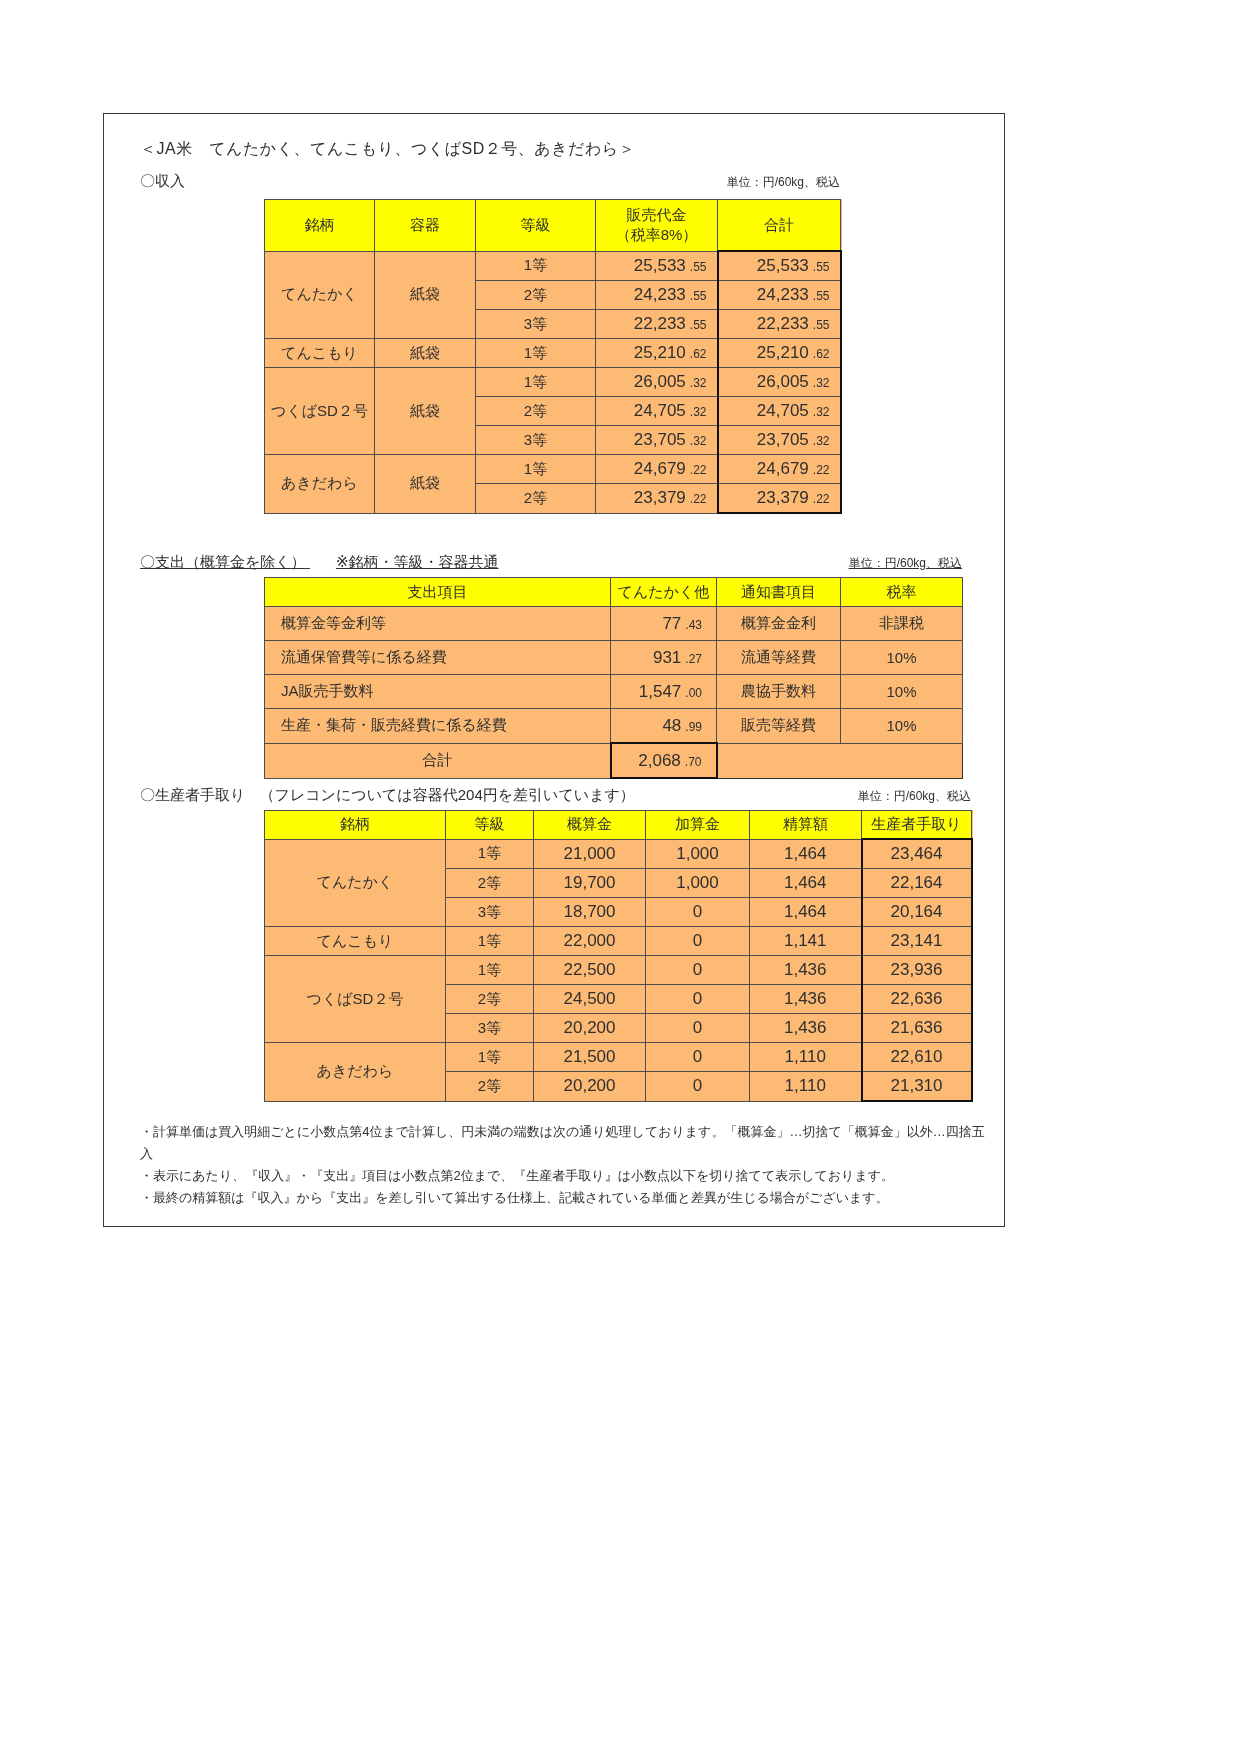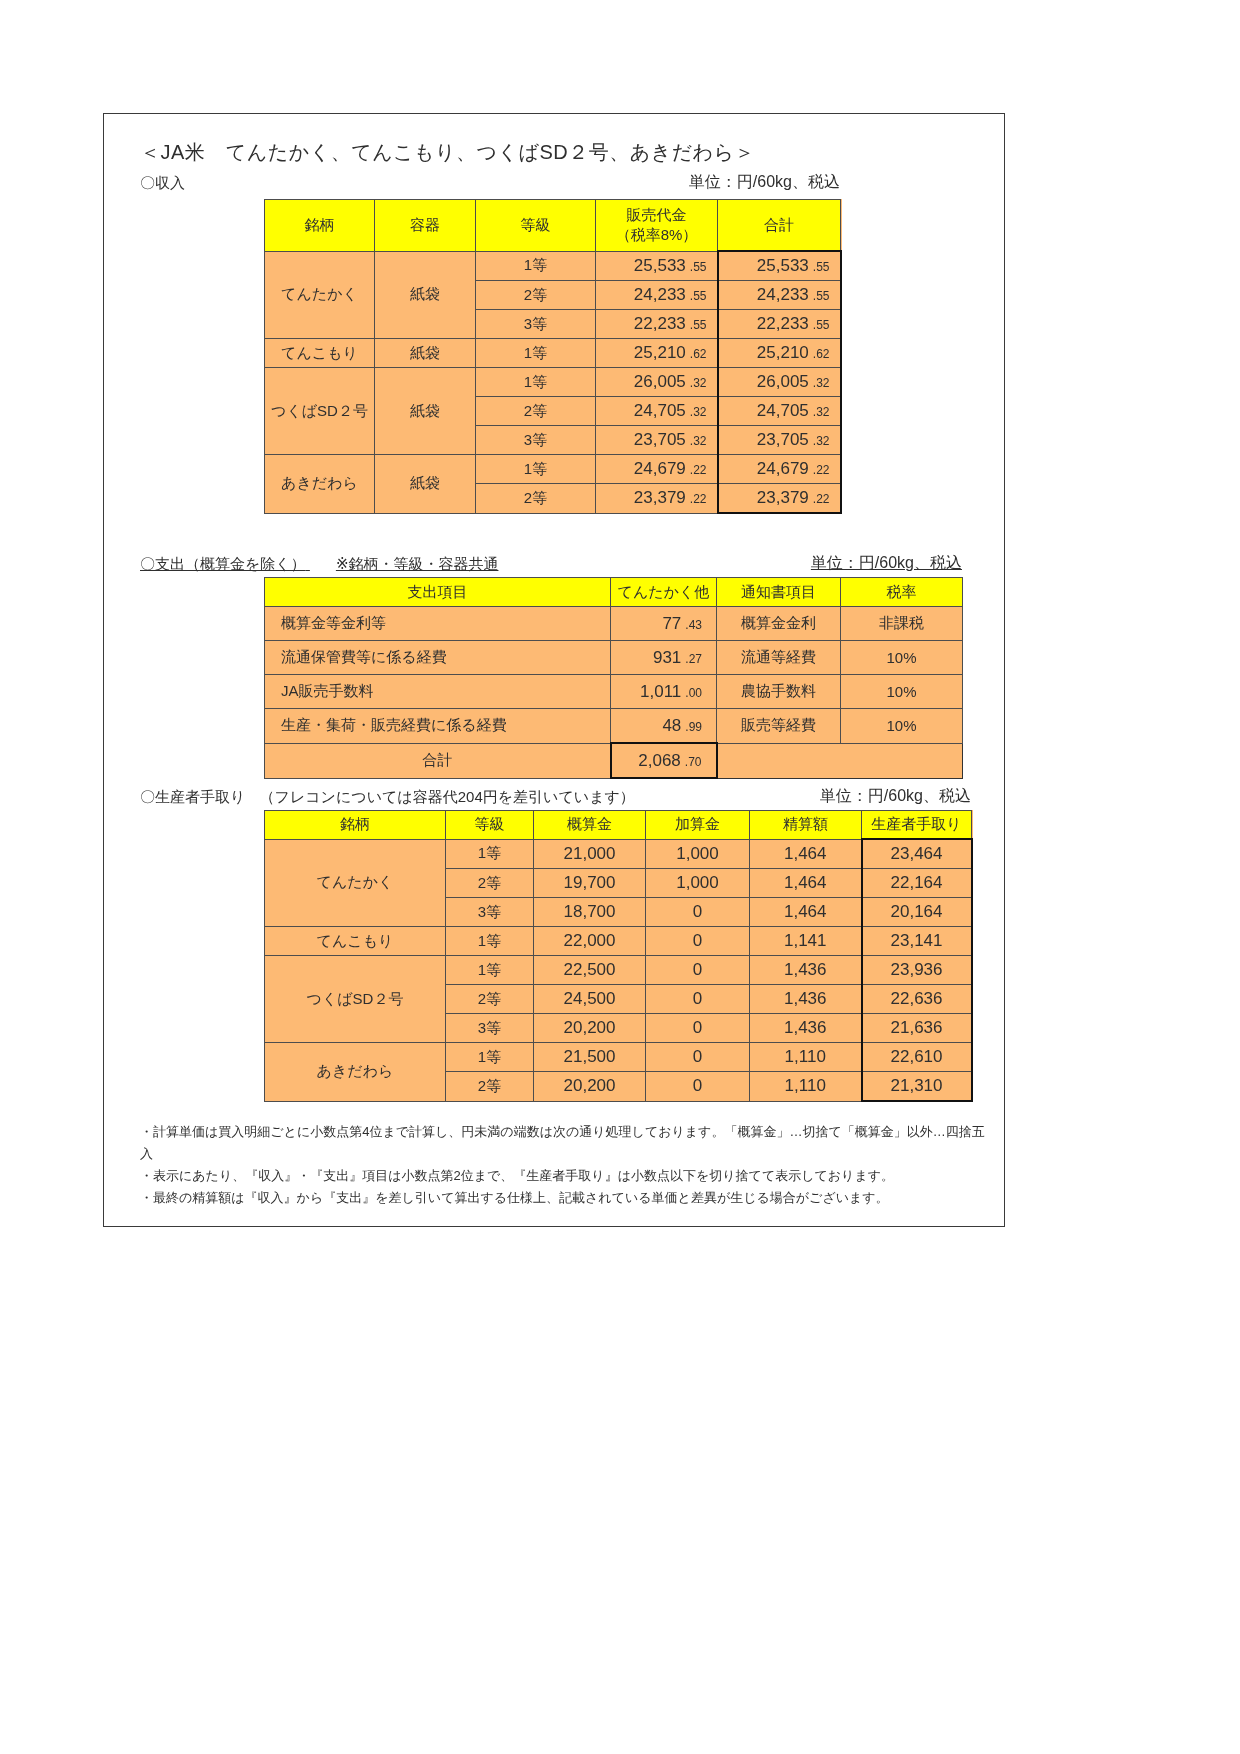--- a/index.html
+++ b/index.html
@@ -3,28 +3,28 @@
 <meta charset="utf-8">
 <style>
   html,body{margin:0;padding:0;}
   body{
     width:1240px;height:1754px;background:#ffffff;position:relative;
     font-family:"Liberation Sans","DejaVu Sans",sans-serif;color:#2f2f2f;
     -webkit-font-smoothing:antialiased;
   }
   .frame{position:absolute;left:103px;top:113px;width:900px;height:1112px;border:1px solid #3a3a3a;}
   .abs{position:absolute;}
-  .doc-title{left:140px;top:139px;font-size:20px;letter-spacing:.5px;}
+  .doc-title{left:140px;top:139px;font-size:16px;letter-spacing:.5px;}
   .sec-head{display:flex;justify-content:space-between;align-items:flex-end;font-size:15px;}
   .sec1{left:140px;top:172px;width:700px;}
   .sec2{left:140px;top:553px;width:822px;text-decoration:underline;}
   .sec3{left:140px;top:786px;width:831px;}
   .sec-note{margin-left:26px;}
   .sec-note-tight{margin-left:10px;}
-  .unit{font-size:16px;white-space:nowrap;}
+  .unit{font-size:12px;white-space:nowrap;}
 
   table{border-collapse:collapse;table-layout:fixed;background:#fdba74;}
   th,td{border:1px solid #4d4d4d;overflow:hidden;padding:0;}
   table{border:1.5px solid #333333;}
   th{background:#ffff00;font-weight:400;font-size:15px;text-align:center;vertical-align:middle;}
   td{vertical-align:middle;}
   .txt{font-size:15px;text-align:center;}
   .item{font-size:15px;text-align:left;padding-left:16px;}
   .num{text-align:right;padding-right:10px;white-space:nowrap;}
   .num .int{font-size:17px;}
@@ -172,21 +172,21 @@
         <td class="txt">非課税</td>
       </tr>
       <tr>
         <td class="item">流通保管費等に係る経費</td>
         <td class="num"><span class="int">931</span><span class="dec">.27</span></td>
         <td class="txt">流通等経費</td>
         <td class="txt">10%</td>
       </tr>
       <tr>
         <td class="item">JA販売手数料</td>
-        <td class="num"><span class="int">1,011</span><span class="dec">.00</span></td>
+        <td class="num"><span class="int">1,547</span><span class="dec">.00</span></td>
         <td class="txt">農協手数料</td>
         <td class="txt">10%</td>
       </tr>
       <tr>
         <td class="item">生産・集荷・販売経費に係る経費</td>
         <td class="num"><span class="int">48</span><span class="dec">.99</span></td>
         <td class="txt">販売等経費</td>
         <td class="txt">10%</td>
       </tr>
       <tr>

